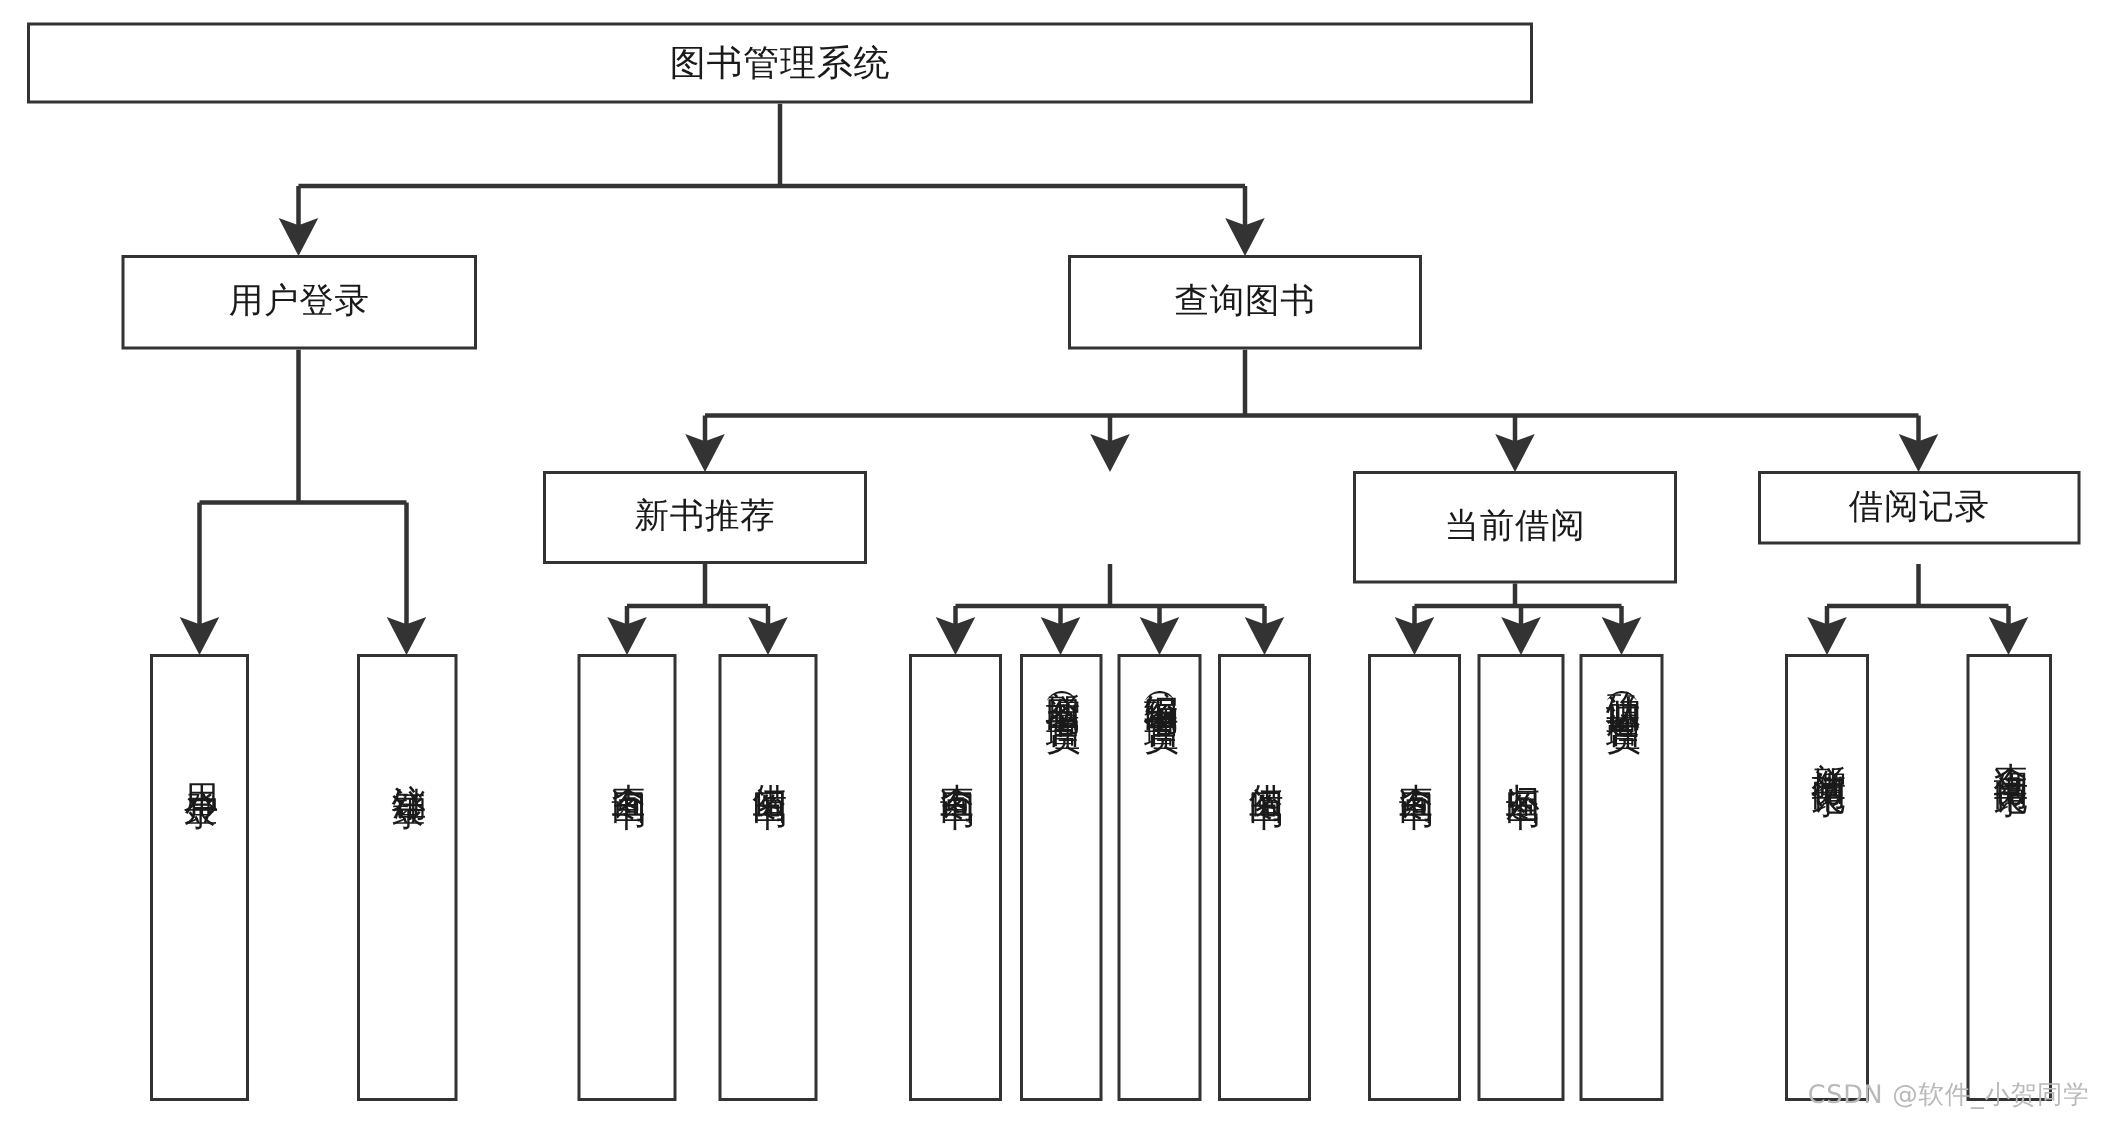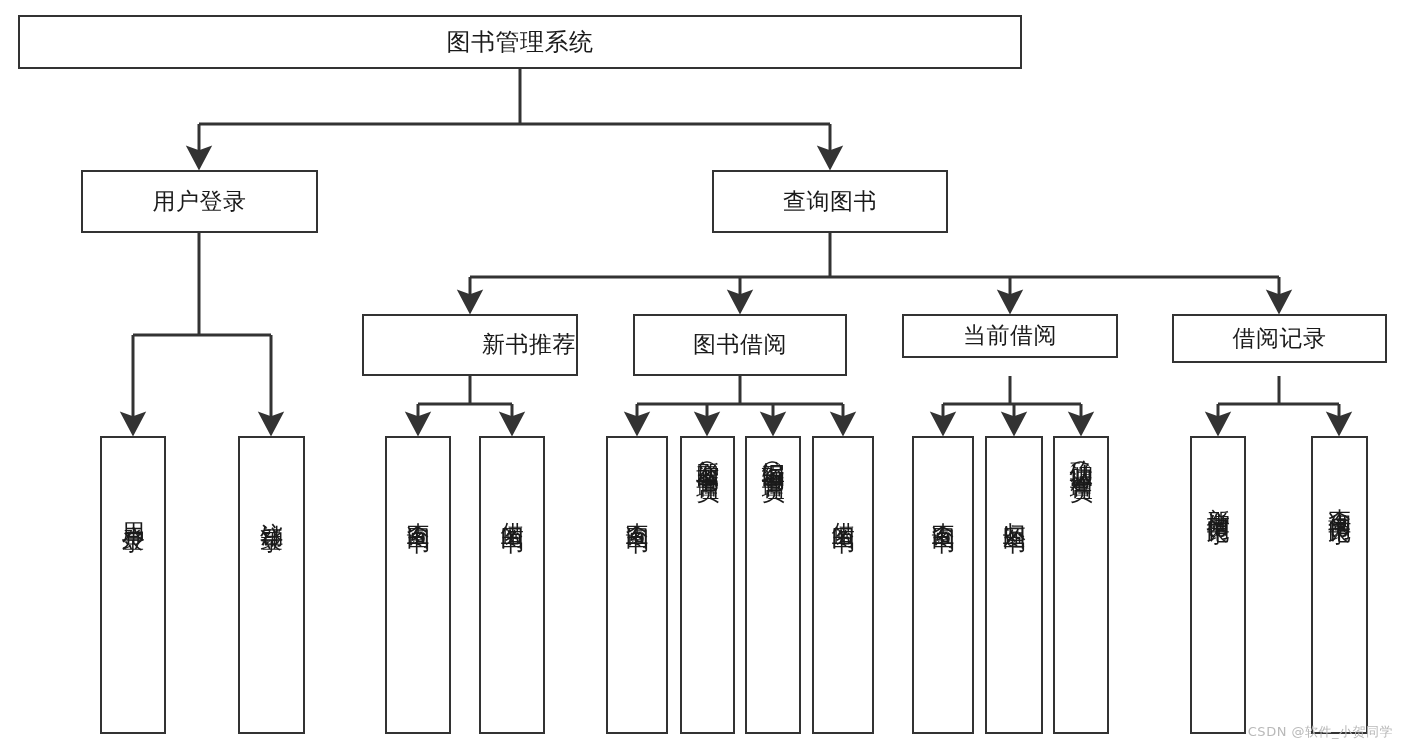--- a/index.html
+++ b/index.html
@@ -61,21 +61,21 @@
     letter-spacing: 3px;
     white-space: nowrap;
   }
   .v-node.short .lbl  { margin-top: 66px;  }
   .v-node.mid .lbl    { margin-top: 52px;  }
   .v-node.xtall .lbl  { margin-top: 4px;   }
   #watermark {
     position: absolute;
     right: 12px;
     bottom: 6px;
-    font-size: 13px;
+    font-size: 17px;
     color: #b9b9b9;
     letter-spacing: 0.5px;
     white-space: nowrap;
     font-family: "DejaVu Sans", "Liberation Sans", sans-serif;
   }
 </style>
 </head>
 <body>
 
 <div id="canvas">
@@ -134,27 +134,24 @@
     <span class="lbl">图书管理系统</span>
   </div>
 
   <div class="node h-node" style="left:81px; top:170px; width:237px; height:63px;">
     <span class="lbl">用户登录</span>
   </div>
   <div class="node h-node" style="left:712px; top:170px; width:236px; height:63px;">
     <span class="lbl">查询图书</span>
   </div>
 
-  <div class="node h-node" style="left:362px; top:314px; width:216px; height:62px;justify-content:flex-end;">
+  <div class="node h-node" style="left:362px; top:314px; width:216px; height:62px;">
     <span class="lbl">新书推荐</span>
   </div>
-  <div class="node h-node" style="left:633px; top:314px; width:214px; height:62px;">
-    <span class="lbl">图书借阅</span>
-  </div>
-  <div class="node h-node" style="left:902px; top:314px; width:216px; height:44px;">
+  <div class="node h-node" style="left:902px; top:314px; width:216px; height:75px;">
     <span class="lbl">当前借阅</span>
   </div>
   <div class="node h-node" style="left:1172px; top:314px; width:215px; height:49px;">
     <span class="lbl">借阅记录</span>
   </div>
 
   <div class="node v-node short" style="left:100px; top:436px; width:66px; height:298px;">
     <span class="lbl">用户登录</span>
   </div>
   <div class="node v-node short" style="left:238px; top:436px; width:67px; height:298px;">

